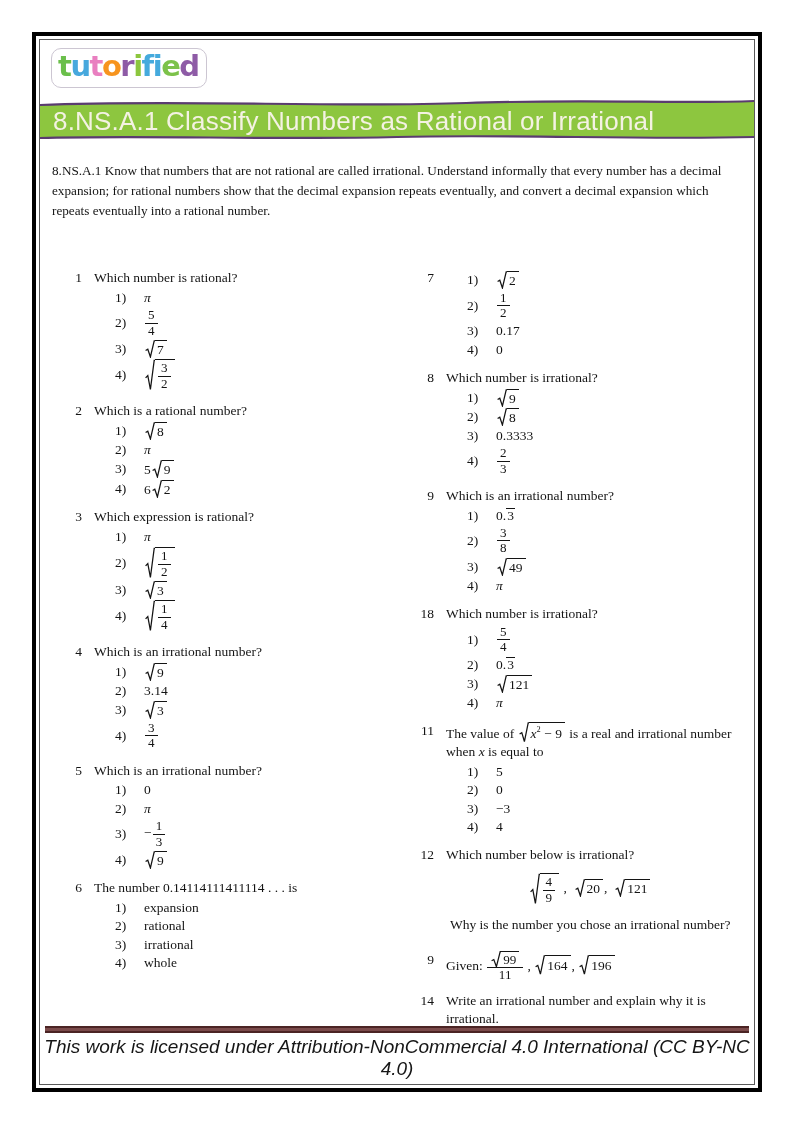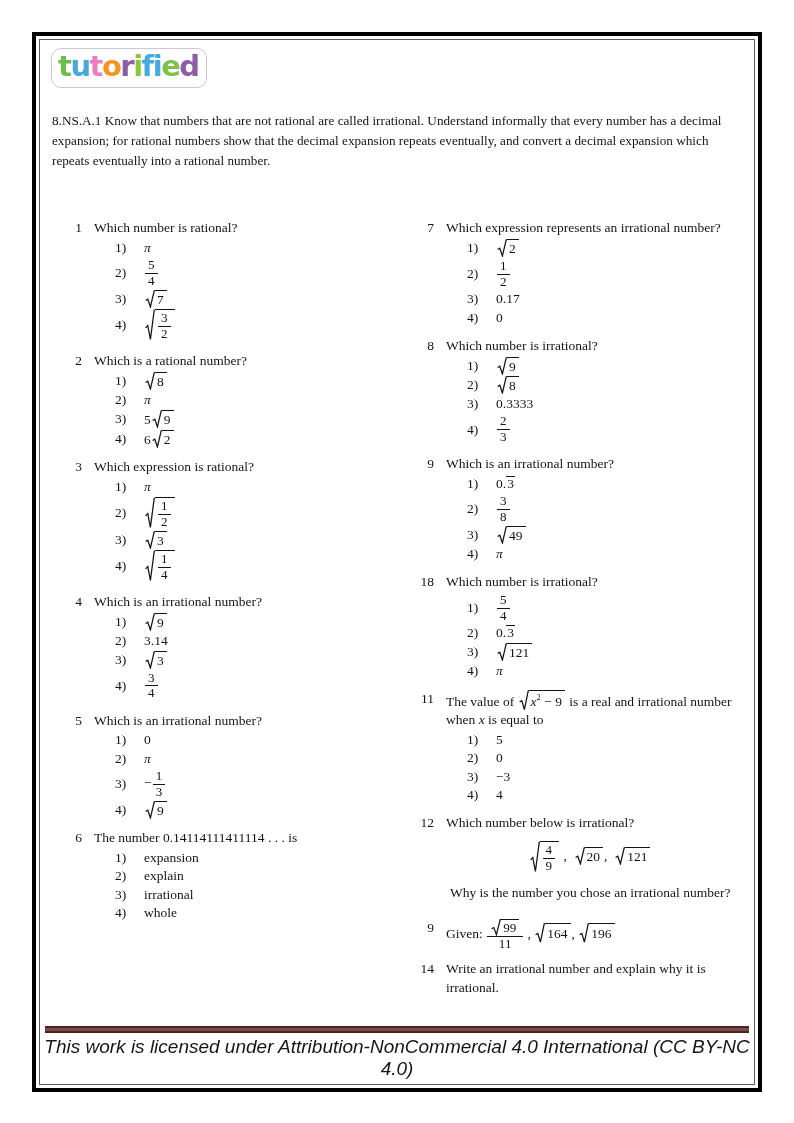--- a/index.html
+++ b/index.html
@@ -84,20 +84,28 @@
 </head>
 <body>
 
 <div class="sheet">
   <div class="inner">
 
     <div class="logo-row">
       <span class="logo-badge"><span class="logo-letter" style="color: rgb(106, 191, 75);">t</span><span class="logo-letter" style="color: rgb(71, 168, 221);">u</span><span class="logo-letter" style="color: rgb(233, 127, 192);">t</span><span class="logo-letter" style="color: rgb(247, 148, 30);">o</span><span class="logo-letter" style="color: rgb(142, 91, 166);">r</span><span class="logo-letter" style="color: rgb(140, 198, 62);">i</span><span class="logo-letter" style="color: rgb(69, 170, 221);">f</span><span class="logo-letter" style="color: rgb(69, 170, 221);">i</span><span class="logo-letter" style="color: rgb(124, 194, 74);">e</span><span class="logo-letter" style="color: rgb(142, 91, 166);">d</span></span>
     </div>
 
+    <div class="banner">
+      <svg class="banner-svg" viewBox="0 0 720 48" preserveAspectRatio="none" aria-hidden="true">
+        <path class="b-fill" d="M0 9 C 140 3, 300 12, 430 7 C 550 3, 650 8, 720 5 L 720 41 C 600 44, 480 38, 360 41 C 240 44, 100 39, 0 42 Z"></path>
+        <path class="b-edge" d="M0 9 C 140 3, 300 12, 430 7 C 550 3, 650 8, 720 5"></path>
+        <path class="b-edge" d="M0 42 C 100 39, 240 44, 360 41 C 480 38, 600 44, 720 41"></path>
+      </svg>
+      <div class="banner-title">8.NS.A.1 Classify Numbers as Rational or Irrational</div>
+    </div>
 
     <div class="desc">8.NS.A.1 Know that numbers that are not rational are called irrational. Understand informally that every number has a decimal expansion; for rational numbers show that the decimal expansion repeats eventually, and convert a decimal expansion which repeats eventually into a rational number.</div>
 
     <div class="questions">
       <div class="qcol left">
           <div class="question">
             <div class="q-num">1</div>
             <div class="q-body">
               <div class="q-text">Which number is rational?</div>
               <div class="opts">
@@ -260,39 +268,38 @@
             <div class="q-num">6</div>
             <div class="q-body">
               <div class="q-text">The number 0.14114111411114 . . . is</div>
               <div class="opts">
                 <div class="opt">
                   <span class="opt-label">1)</span>
                   <span class="opt-val">expansion</span>
                 </div>
                 <div class="opt">
                   <span class="opt-label">2)</span>
-                  <span class="opt-val">explain</span>
+                  <span class="opt-val">rational</span>
                 </div>
                 <div class="opt">
                   <span class="opt-label">3)</span>
                   <span class="opt-val">irrational</span>
                 </div>
                 <div class="opt">
                   <span class="opt-label">4)</span>
                   <span class="opt-val">whole</span>
                 </div>
               </div>
             </div>
           </div>
         </div>
       <div class="qcol right">
           <div class="question">
             <div class="q-num">7</div>
             <div class="q-body">
-              <div class="q-text">Which expression represents an irrational number?</div>
               <div class="opts">
                 <div class="opt">
                   <span class="opt-label">1)</span>
                   <span class="opt-val"><span class="sqrt"><svg class="rad" viewBox="0 0 10 24" preserveAspectRatio="none" aria-hidden="true">
                         <path d="M0.6 14 L2.8 12.3 L5.4 22.6 L9.2 1 L10 1" fill="none" stroke="currentColor" stroke-width="1.25" vector-effect="non-scaling-stroke"></path>
                       </svg><span class="rc">2</span></span></span>
                 </div>
                 <div class="opt">
                   <span class="opt-label">2)</span>
                   <span class="opt-val"><span class="frac">

